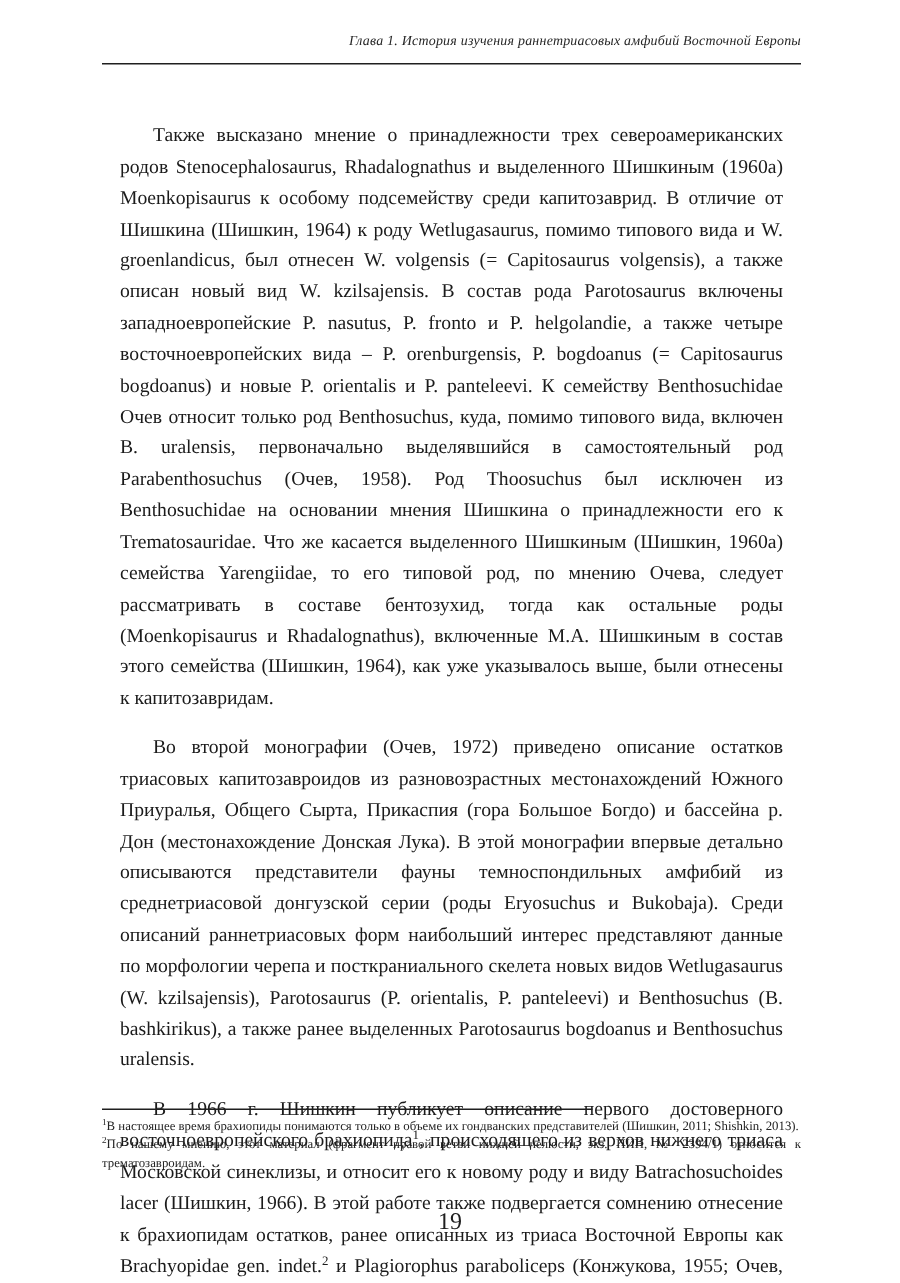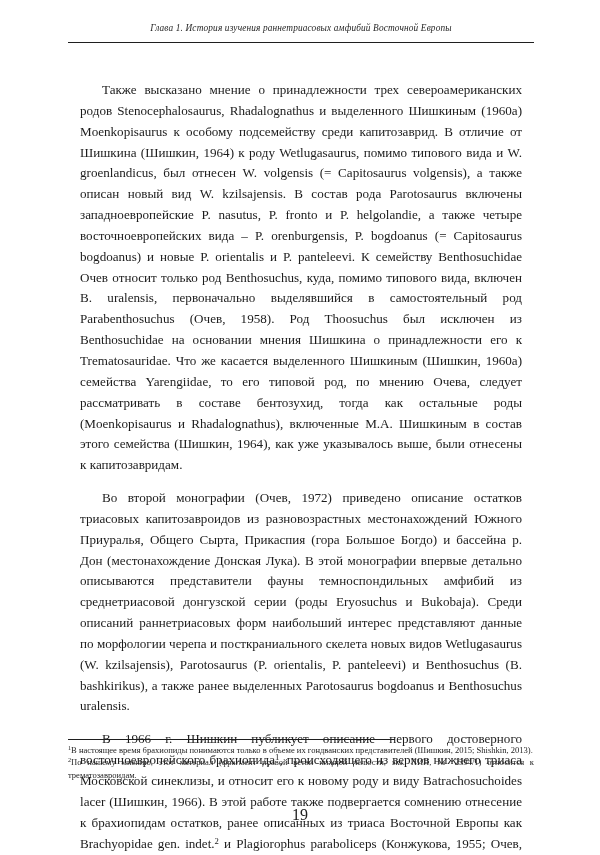--- a/index.html
+++ b/index.html
@@ -24,21 +24,21 @@
   .header-zone {
     position: absolute;
     left: 68px;
     top: 22px;
     width: 466px;
   }
   .running-head {
     font-style: italic;
     font-size: 9.3px;
     line-height: 13px;
-    text-align: center;
+    text-align: right;
     color: #262626;
     letter-spacing: 0.15px;
     white-space: nowrap;
   }
   .header-rule {
     margin-top: 7px;
     border-top: 1.1px solid #1f1f1f;
     width: 466px;
   }
   
@@ -118,20 +118,20 @@
 
     <p class="para"><span>В 1966 г. Шишкин публикует описание первого достоверного восточноевропейского брахиопида</span><sup>1</sup><span>, происходящего из верхов нижнего триаса Московской синеклизы, и относит его к новому роду и виду Batrachosuchoides lacer (Шишкин, 1966). В этой работе также подвергается сомнению отнесение к брахиопидам остатков, ранее описанных из триаса Восточной Европы как Brachyopidae gen. indet.</span><sup>2</sup><span> и Plagiorophus paraboliceps (Конжукова, 1955; Очев, 1962). Оценивая родственные связи брахиопид, он подчеркивает отсутствие близкого их родства с плагиозаврами и метопозавридами и приводит новые доказательства тесного родства с позднепермским Dvinosaurus и раннетриасовым Tupilakosaurus.</span></p>
 
     <p class="para">Еще одним шагом в познании разнообразия раннетриасовых амфибий на территории Восточной Европы было открытие здесь наиболее древних представителей плагиозавров. По фрагментарным остаткам, происходящим из одновозрастных отложений верхов нижнего триаса бассейнов р. Вятки</p>
 
   </div>
 
   <div class="footnote-zone">
     <div class="footnote-rule"></div>
 
-    <p class="footnote"><sup>1</sup><span>В настоящее время брахиопиды понимаются только в объеме их гондванских представителей (Шишкин, 2015; Shishkin, 2013).</span></p>
+    <p class="footnote"><sup>1</sup><span>В настоящее время брахиопиды понимаются только в объеме их гондванских представителей (Шишкин, 2011; Shishkin, 2013).</span></p>
 
     <p class="footnote"><sup>2</sup><span>По нашему мнению, этот материал (фрагмент правой ветви нижней челюсти, экз. ПИН, № 2394/1) относится к трематозавроидам.</span></p>
   </div>
 
   <div class="folio">19</div>
 
 </div>
 
 </body></html>

